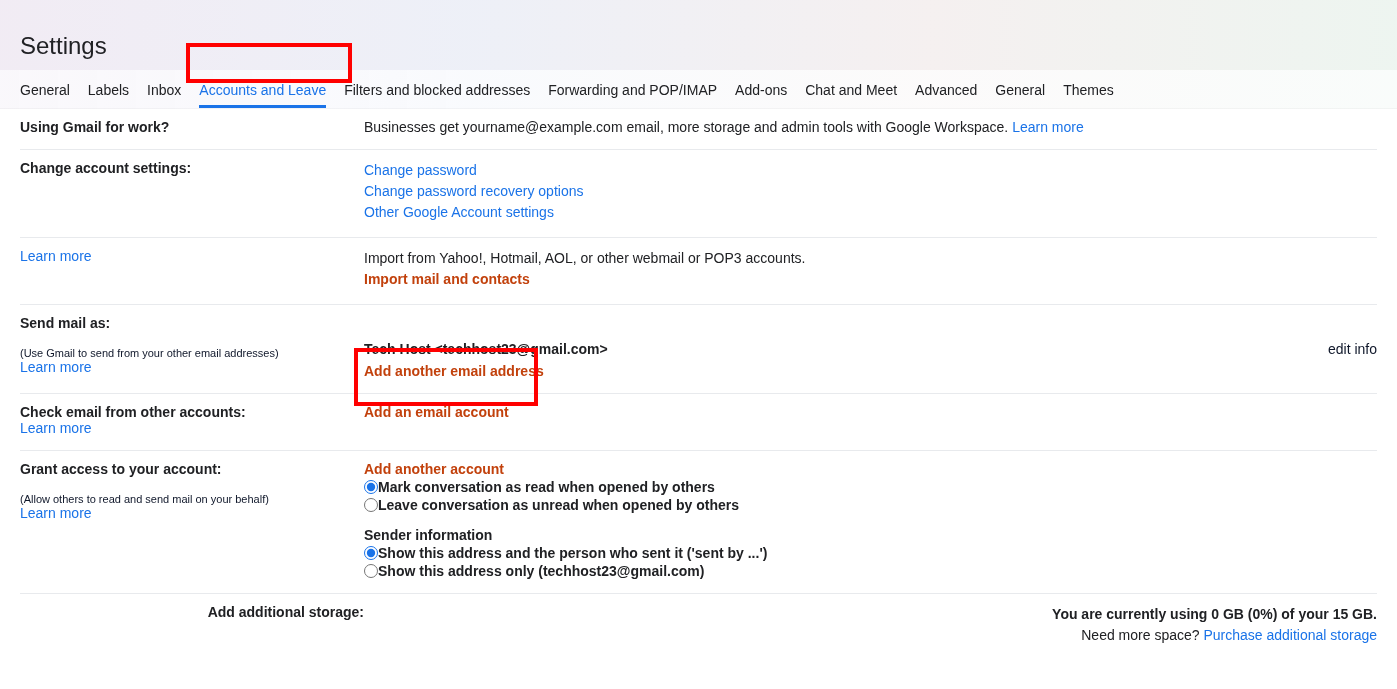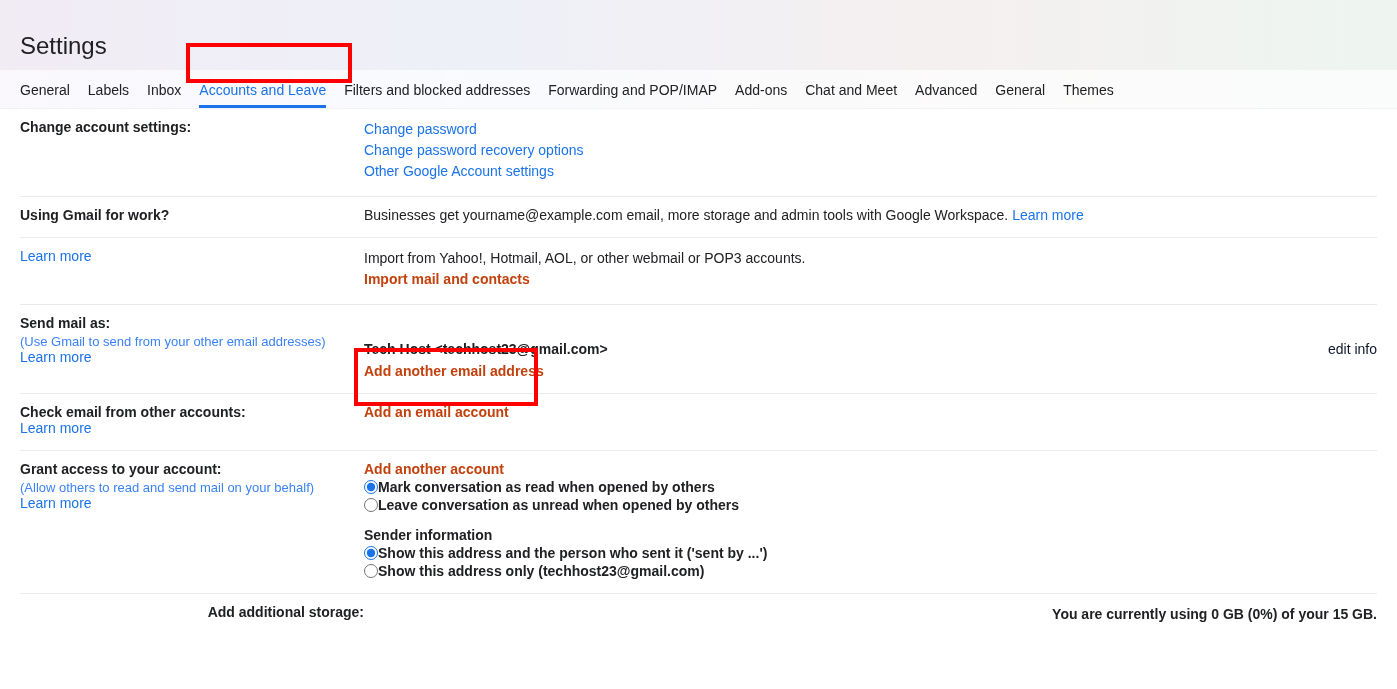--- a/index.html
+++ b/index.html
@@ -54,23 +54,23 @@
   .row:last-child { border-bottom: none; text-align: right; }
   .left {
     width: 344px;
     flex-shrink: 0;
   }
   .left .title {
     font-weight: 700;
     font-size: 14px;
   }
   .left .sub {
-    font-size: 13px;
-    color: #3b82f6;
-    margin-top: 3px;
+    font-size: 11px;
+    color: #0f172a;
+    margin-top: 16px;
   }
   .right {
     flex: 1;
   }
   .link {
     color: #1a73e8;
     cursor: pointer;
   }
   .linkblock { line-height: 1.5; }
   .boldlink {
@@ -130,35 +130,35 @@
       <div class="tab">Advanced</div>
       <div class="tab">General</div>
       <div class="tab">Themes</div>
     </div>
 </div>
 
 <div class="sections">
 
   <div class="row">
     <div class="left">
+      <div class="title">Using Gmail for work?</div>
+    </div>
+    <div class="right">
+      <span class="plain">Businesses get yourname@example.com email, more storage and admin tools with Google Workspace. </span><span class="link">Learn more</span>
+    </div>
+  </div>
+
+  <div class="row">
+    <div class="left">
       <div class="title">Change account settings:</div>
     </div>
     <div class="right linkblock">
       <div><span class="link">Change password</span></div>
       <div><span class="link">Change password recovery options</span></div>
       <div><span class="link">Other Google Account settings</span></div>
-    </div>
-  </div>
-
-  <div class="row">
-    <div class="left">
-      <div class="title">Using Gmail for work?</div>
-    </div>
-    <div class="right">
-      <span class="plain">Businesses get yourname@example.com email, more storage and admin tools with Google Workspace. </span><span class="link">Learn more</span>
     </div>
   </div>
 
   <div class="row">
     <div class="left">
       <div><span class="link">Learn more</span></div>
     </div>
     <div class="right linkblock">
       <div class="plain">Import from Yahoo!, Hotmail, AOL, or other webmail or POP3 accounts.</div>
       <div><span class="boldlink">Import mail and contacts</span></div>
@@ -219,19 +219,20 @@
       </label>
     </div>
   </div>
 
   <div class="row">
     <div class="left">
       <div class="title">Add additional storage:</div>
     </div>
     <div class="right linkblock">
       <div class="bold">You are currently using 0 GB (0%) of your 15 GB.</div>
+      <div><span class="plain">Need more space? </span><span class="link">Purchase additional storage</span></div>
     </div>
   </div>
 
 </div>
 
 <div class="hl-tab hl1"></div>
 <div class="hl-tab hl2"></div>
 
 </body></html>

